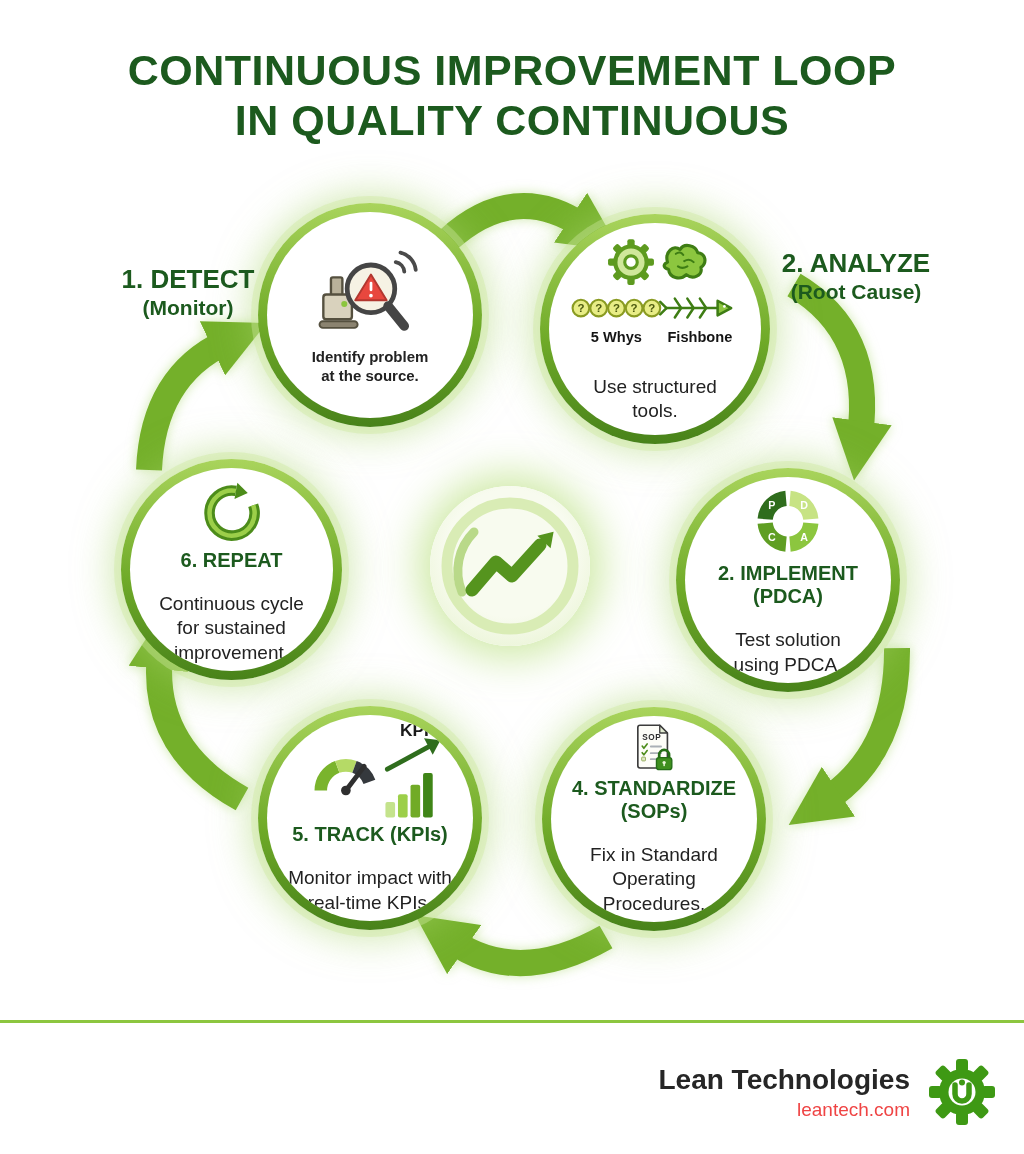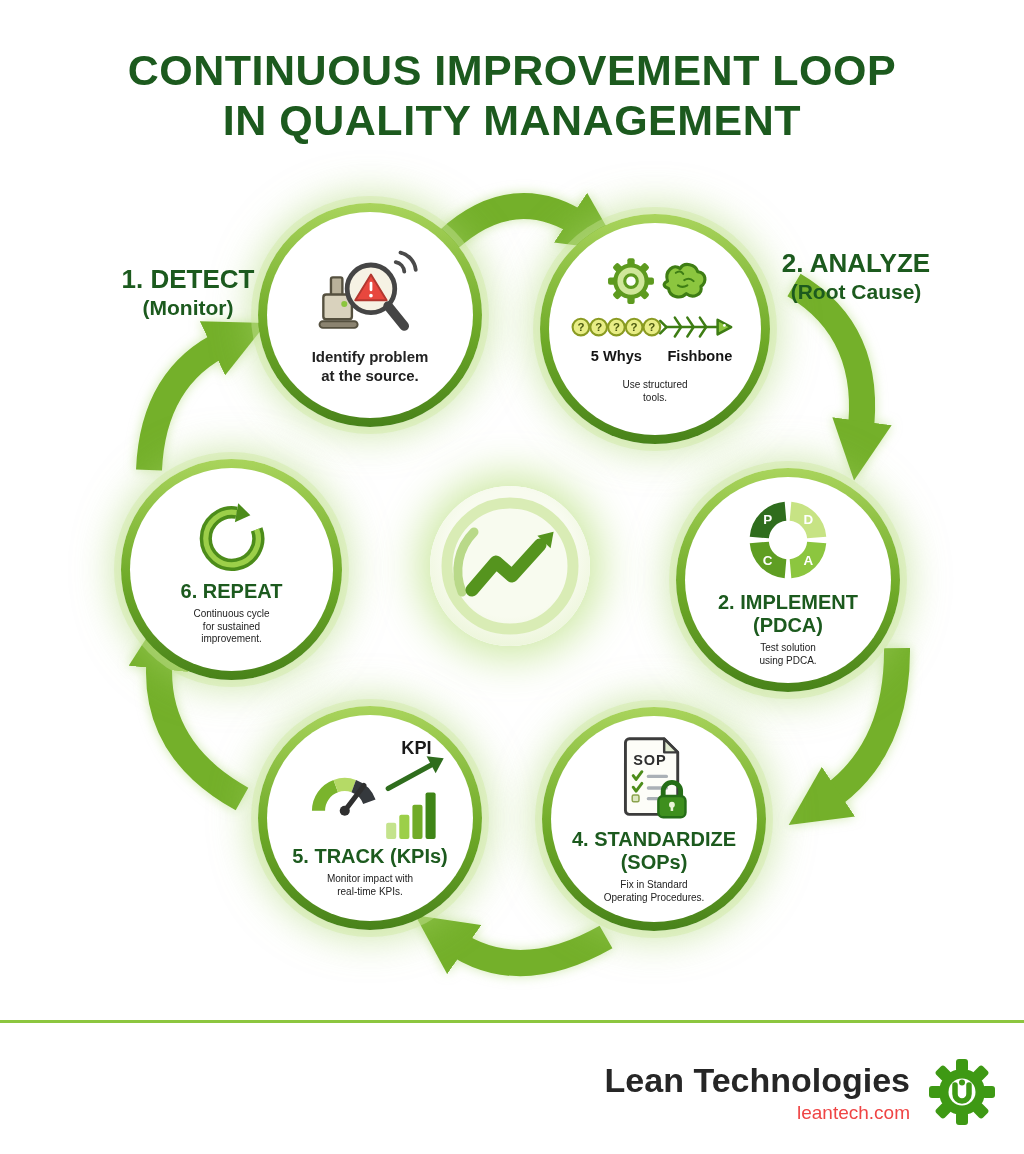--- a/index.html
+++ b/index.html
@@ -36,22 +36,22 @@
   .n3{left:676px;top:468px;width:224px;height:224px;}
   .n4{left:542px;top:707px;width:224px;height:224px;}
   .n5{left:258px;top:706px;width:224px;height:224px;}
   .n6{left:121px;top:459px;width:221px;height:221px;}
 
   .node-title{
     font-size:20px;font-weight:700;color:#1c5a1e;line-height:1.15;
     white-space:pre-line;margin-top:3px;
   }
   .node-desc{
-    font-size:10px;font-weight:500;color:#222222;line-height:1.28;
-    white-space:pre-line;margin-top:5px;
+    font-size:19px;font-weight:500;color:#222222;line-height:1.28;
+    white-space:pre-line;margin-top:20px;
   }
   .n1 .node-desc{font-size:15px;font-weight:600;margin-top:2px;}
 
   
   .outside-label{
     position:absolute;z-index:3;text-align:center;color:#1c5a1e;line-height:1.2;margin-top:36px;
   }
   .outside-label .big{font-size:26px;font-weight:700;display:block;}
   .outside-label .small{font-size:21px;font-weight:700;display:block;}
   .label-detect{left:93px;top:228px;width:190px;}
@@ -63,31 +63,31 @@
     border-radius:50%;
     background:radial-gradient(circle at 50% 42%,#f8fbef 52%,#e3f1c9 100%);
     box-shadow:0 0 42px 12px rgba(190,225,135,.75);
     display:flex;align-items:center;justify-content:center;
   }
 
   
   .footer-divider{position:absolute;left:0;top:1020px;width:1024px;height:3px;background:#8cc63f;}
   .footer{position:absolute;right:26px;top:1056px;display:flex;align-items:center;gap:16px;z-index:3;}
   .footer-text{text-align:right;}
-  .brand{font-size:34px;font-weight:700;color:#262626;line-height:1.2;}
+  .brand{font-size:28px;font-weight:700;color:#262626;line-height:1.2;}
   .url{font-size:19px;color:#ef4444;margin-top:2px;}
 </style>
 </head>
 <body>
 
 <div class="canvas">
 
   <div class="title">
     <span>CONTINUOUS IMPROVEMENT LOOP</span><br>
-    <span>IN QUALITY MANAGEMENT</span>
+    <span>IN QUALITY CONTINUOUS</span>
   </div>
 
   <svg class="arrows" width="1024" height="1154" viewBox="0 0 1024 1154">
     <defs>
       <marker id="ah" viewBox="0 0 10 10" refX="2.5" refY="5" markerWidth="2.3" markerHeight="2.3" orient="auto">
         <path d="M0,0 L10,5 L0,10 z" fill="#74b02a"></path>
       </marker>
     </defs>
     <g fill="none" stroke="#74b02a" stroke-width="26">
       <path d="M 448 240 Q 514 180 583 226" marker-end="url(#ah)"></path>

